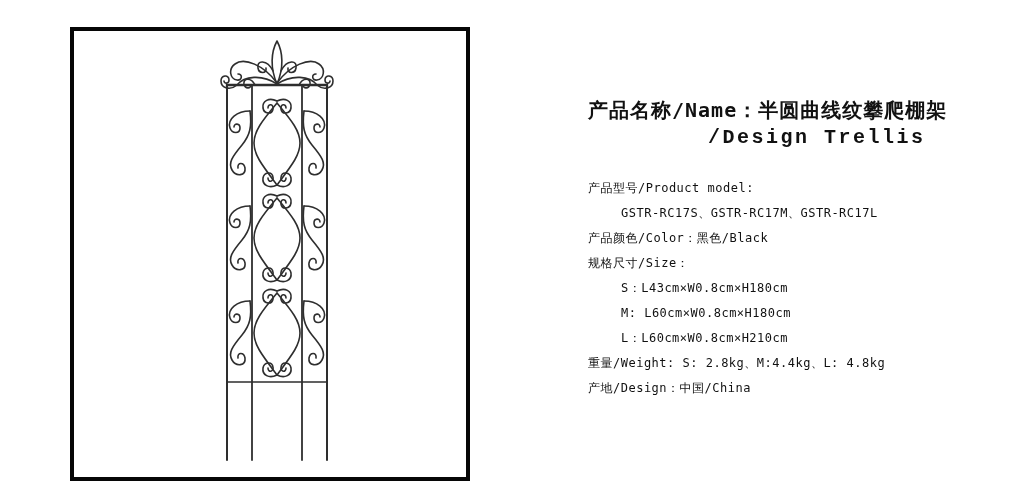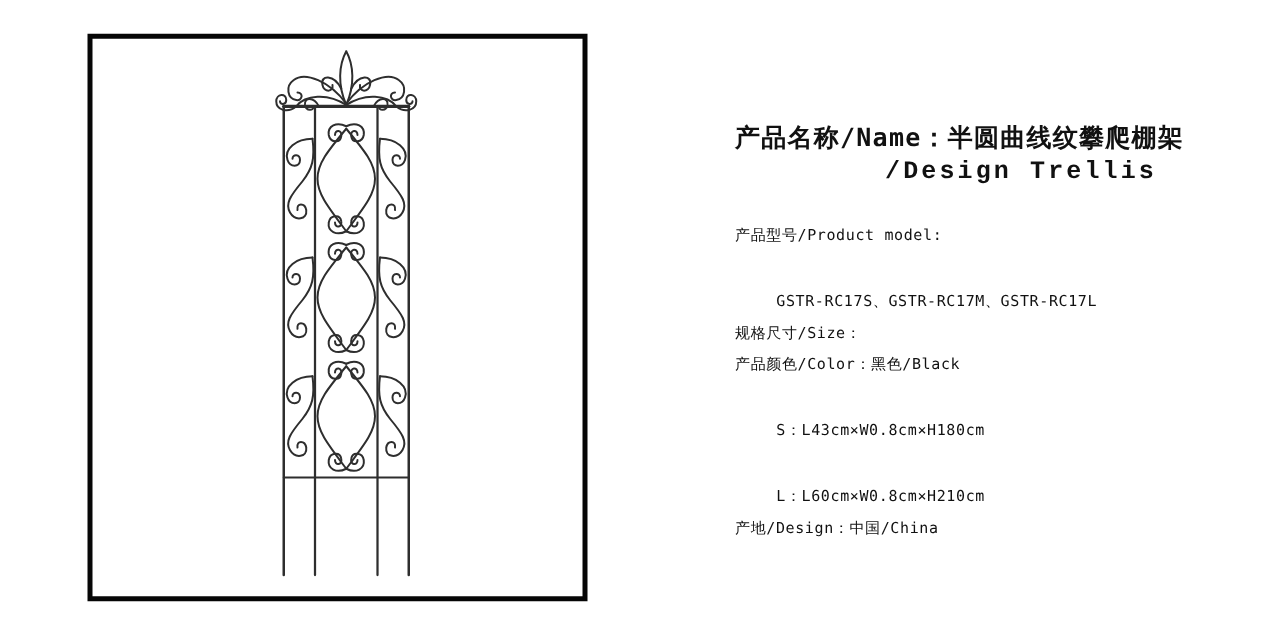--- a/index.html
+++ b/index.html
@@ -47,21 +47,21 @@
   .spec-list {
     position: absolute;
     left: 588px;
     top: 176px;
     font-size: 12px;
     line-height: 25px;
     letter-spacing: 0.5px;
     white-space: nowrap;
   }
   .spec-line { height: 25px; }
-  .indent { padding-left: 33px; margin-top: 28px; }
+  .indent { padding-left: 33px; }
 </style>
 </head>
 <body>
 
 <div class="page">
 
   <div class="image-frame">
     <svg width="392" height="446" viewBox="0 0 392 446" fill="none" stroke="#2e2e2e" stroke-width="1.6" stroke-linecap="round">
       <defs>
 
@@ -115,20 +115,22 @@
   </div>
 
   <div class="details-title">
     <div>产品名称/Name：半圆曲线纹攀爬棚架</div>
     <div class="title-en">/Design Trellis</div>
   </div>
 
   <div class="spec-list">
     <div class="spec-line">产品型号/Product model:</div>
     <div class="spec-line indent">GSTR-RC17S、GSTR-RC17M、GSTR-RC17L</div>
+    <div class="spec-line">产品颜色/Color：黑色/Black</div>
     <div class="spec-line">规格尺寸/Size：</div>
-    <div class="spec-line">产品颜色/Color：黑色/Black</div>
     <div class="spec-line indent">S：L43cm×W0.8cm×H180cm</div>
+    <div class="spec-line indent">M: L60cm×W0.8cm×H180cm</div>
     <div class="spec-line indent">L：L60cm×W0.8cm×H210cm</div>
+    <div class="spec-line">重量/Weight: S: 2.8kg、M:4.4kg、L: 4.8kg</div>
     <div class="spec-line">产地/Design：中国/China</div>
   </div>
 
 </div>
 
 </body></html>

